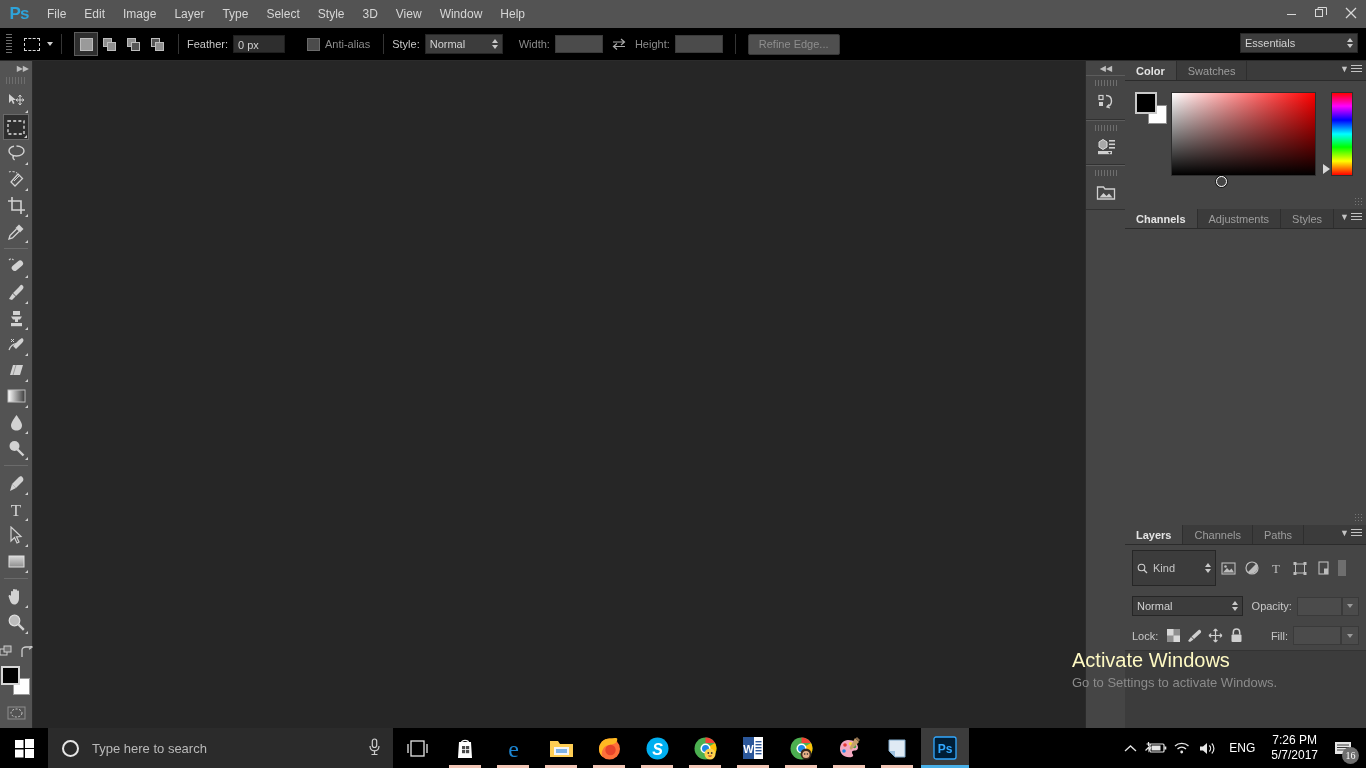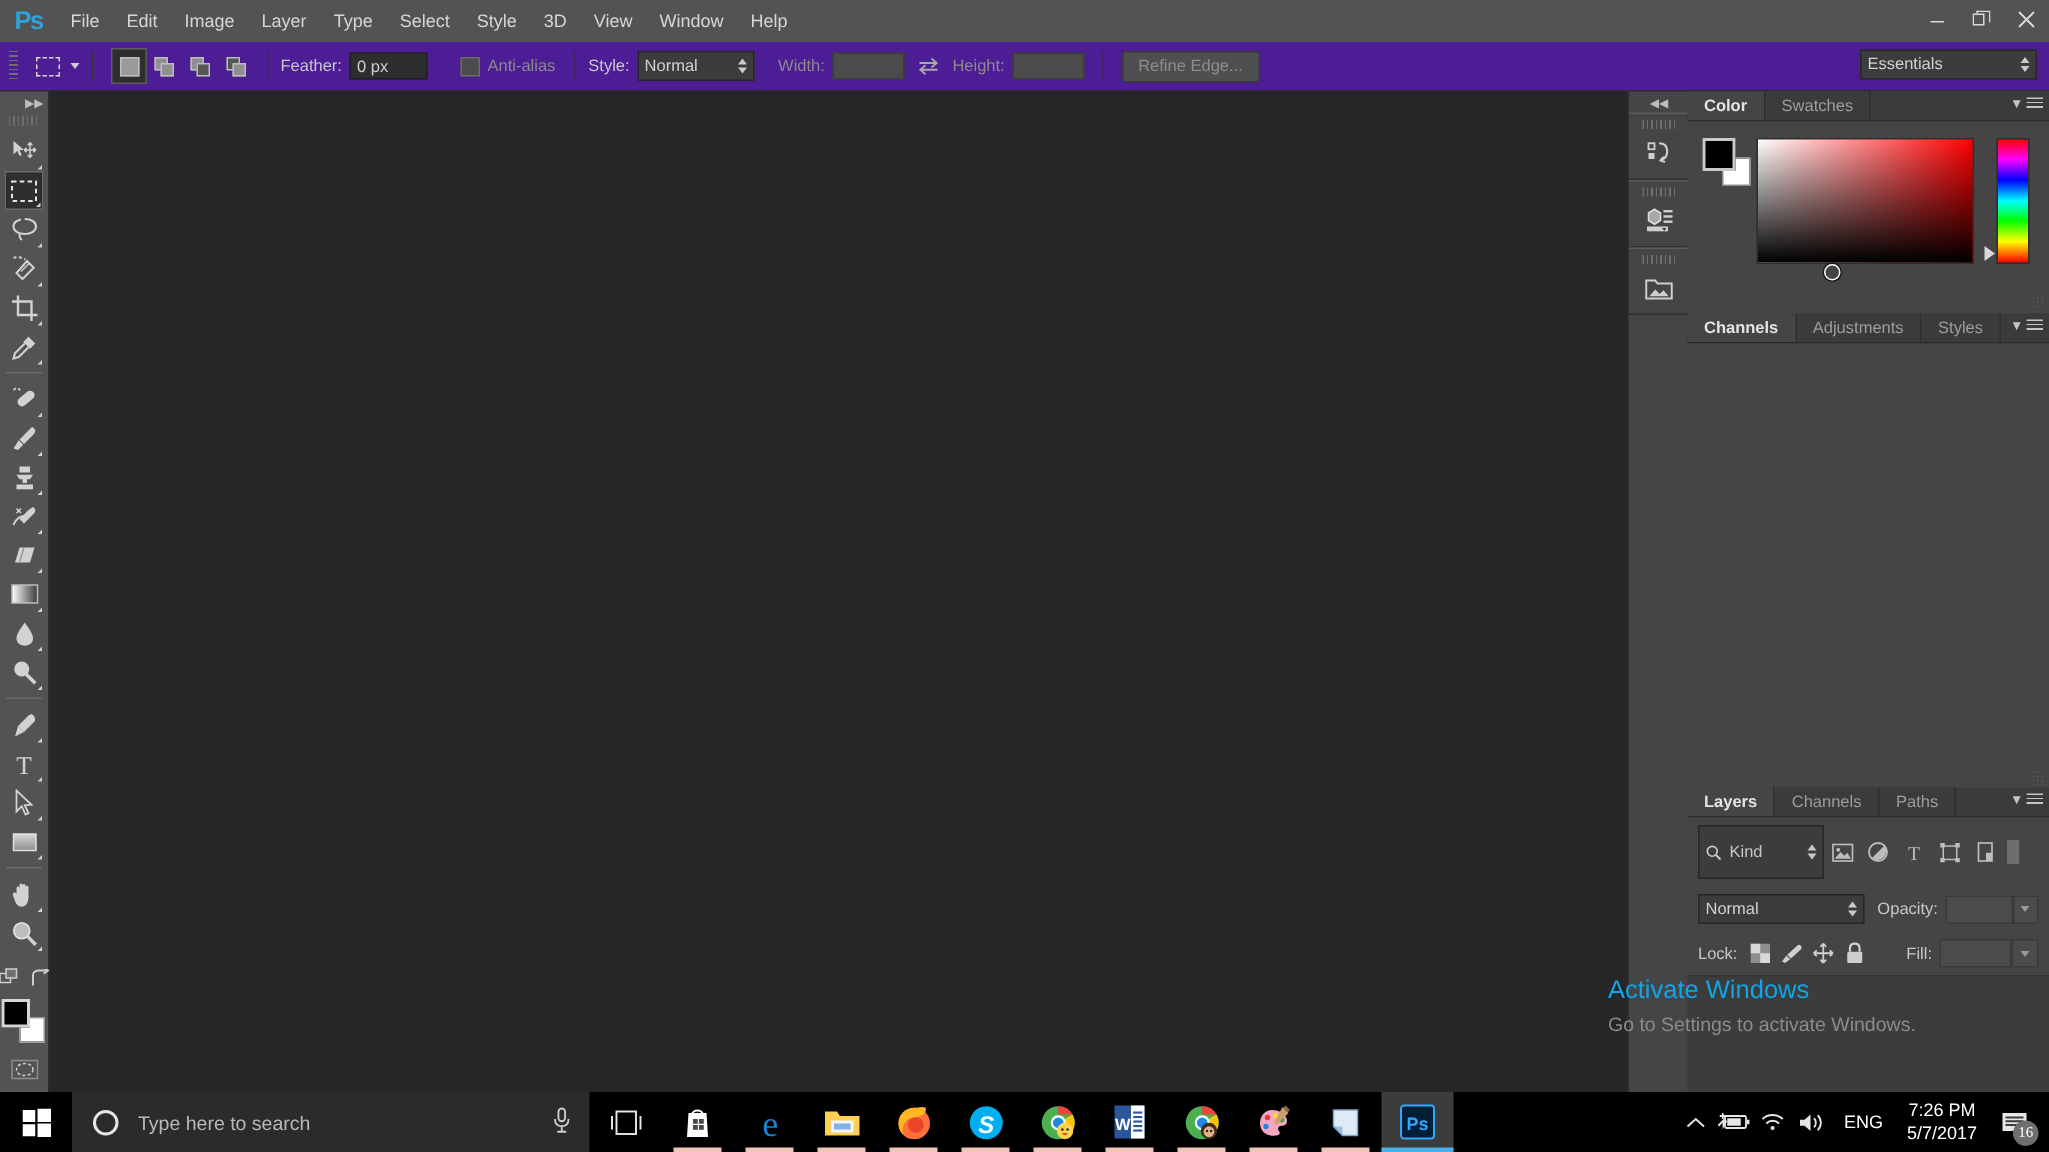--- a/index.html
+++ b/index.html
@@ -13,21 +13,21 @@
   #app{position:relative;width:1366px;height:768px;}
 
   
   .menubar{position:absolute;left:0;top:0;width:1366px;height:28px;background:#535353;display:flex;align-items:center;}
   .ps-logo{width:38px;height:28px;display:flex;align-items:center;justify-content:center;font-weight:bold;font-size:17px;color:#2ea3da;letter-spacing:-1px;font-family:"Liberation Sans",sans-serif;}
   .menu-item{padding:0 9px;height:28px;line-height:28px;font-size:12px;color:#d6d6d6;cursor:default;}
   .wincontrols{position:absolute;right:0;top:0;height:26px;display:flex;}
   .wc{width:30px;height:22px;margin-top:2px;display:flex;align-items:center;justify-content:center;color:#d8d8d8;font-size:12px;}
 
   
-  .optionsbar{position:absolute;left:0;top:28px;width:1366px;height:32px;background:#4c1d95;border-bottom:1px solid #2b2b2b;display:flex;align-items:center;}
+  .optionsbar{position:absolute;left:0;top:28px;width:1366px;height:32px;background:#000000;border-bottom:1px solid #2b2b2b;display:flex;align-items:center;}
   .grip{width:10px;height:20px;margin:0 3px 0 4px;
     background-image:repeating-linear-gradient(to bottom,#6e6e6e 0px,#6e6e6e 1px,transparent 1px,transparent 3px);
     background-size:6px 100%;background-repeat:no-repeat;background-position:center;}
   .tool-preview{width:22px;height:22px;display:flex;align-items:center;justify-content:center;margin-left:4px;}
   .marquee-ico{width:14px;height:11px;border:1px dashed #d6d6d6;}
   .tiny-caret{width:0;height:0;border-left:3px solid transparent;border-right:3px solid transparent;border-top:4px solid #cfcfcf;margin-left:4px;}
   .vsep{width:1px;height:20px;background:#343434;margin:0 8px;}
   .selmodes{display:flex;margin-left:4px;}
   .selmode{width:24px;height:24px;display:flex;align-items:center;justify-content:center;}
   .selmode.active{background:#2e2e2e;border:1px solid #5d5d5d;box-sizing:border-box;}
@@ -107,21 +107,21 @@
   .filter-kind{display:flex;align-items:center;background:#3c3c3c;border:1px solid #262626;height:36px;width:84px;padding:0 4px;box-sizing:border-box;}
   .ficon{width:24px;height:20px;display:flex;align-items:center;justify-content:center;}
   .blend{width:120px;}
   .lockicons{display:flex;align-items:center;}
   .lockicons .li{width:21px;height:18px;display:flex;align-items:center;justify-content:center;}
   .layer-list{height:103px;background:#3c3c3c;border-top:1px solid #333;border-bottom:1px solid #555;}
   .lp-footer{position:absolute;left:0;bottom:0;width:241px;height:22px;background:#4e4e4e;border-top:1px solid #373737;display:flex;align-items:center;justify-content:center;gap:13px;}
 
   
   .watermark{position:absolute;left:1072px;top:648px;width:290px;pointer-events:none;}
-  .wm1{font-size:17px;color:#0ea5e9;line-height:24px;}
+  .wm1{font-size:20px;color:#fef9c3;line-height:24px;}
   .wm2{font-size:13px;color:#8b8b8b;line-height:20px;margin-top:1px;}
 
   
   .taskbar{position:absolute;left:0;bottom:0;width:1366px;height:40px;background:#000;display:flex;align-items:flex-end;}
   .startbtn{width:48px;height:40px;display:flex;align-items:center;justify-content:center;}
   .searchbox{width:345px;height:40px;background:#2b2b2b;display:flex;align-items:center;padding:0 0 0 14px;box-sizing:border-box;}
   .search-circle{width:17px;height:17px;border:2px solid #e6e6e6;border-radius:50%;box-sizing:border-box;}
   .search-text{margin-left:13px;font-size:13px;color:#b9b9b9;font-family:"Liberation Sans",sans-serif;}
   .mic{margin-left:auto;margin-right:12px;color:#cfcfcf;}
   .tb-apps{display:flex;align-items:center;height:40px;}

